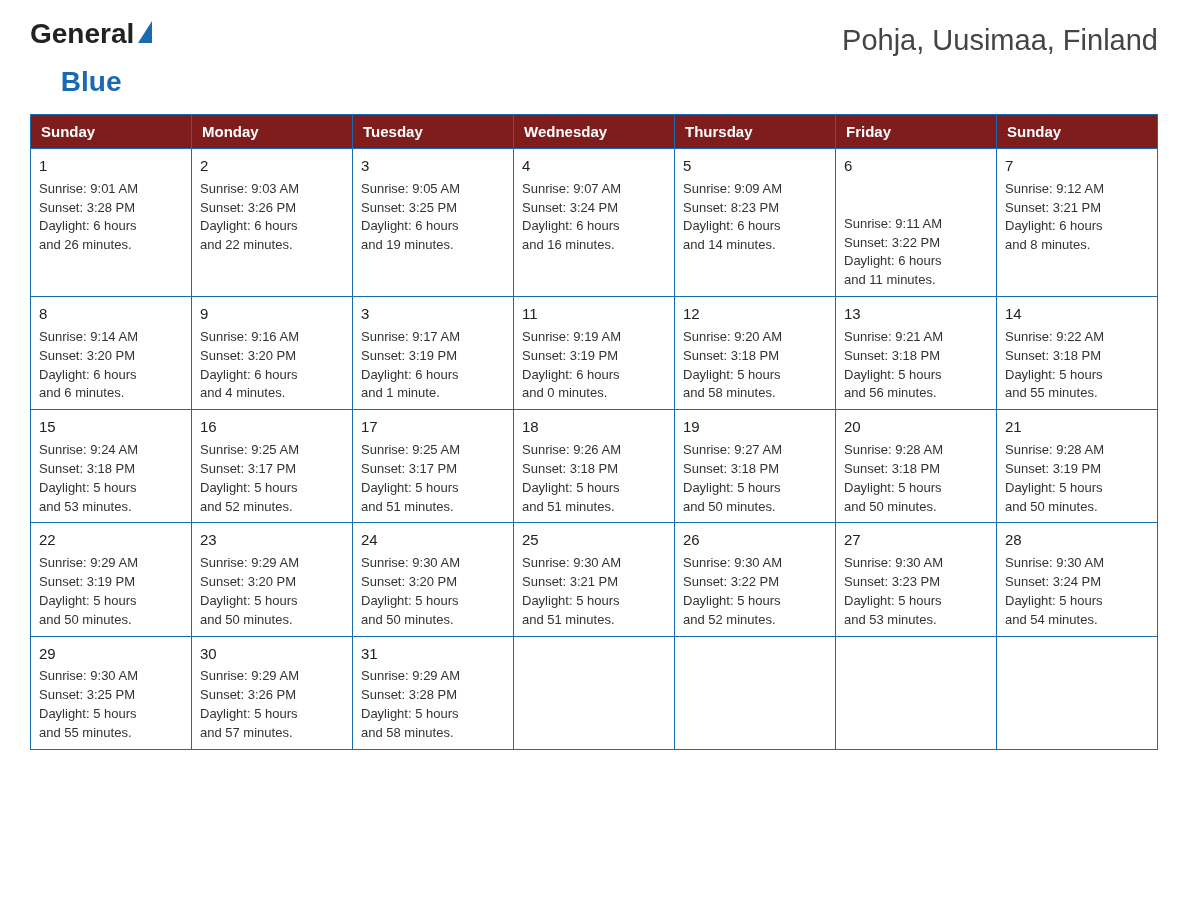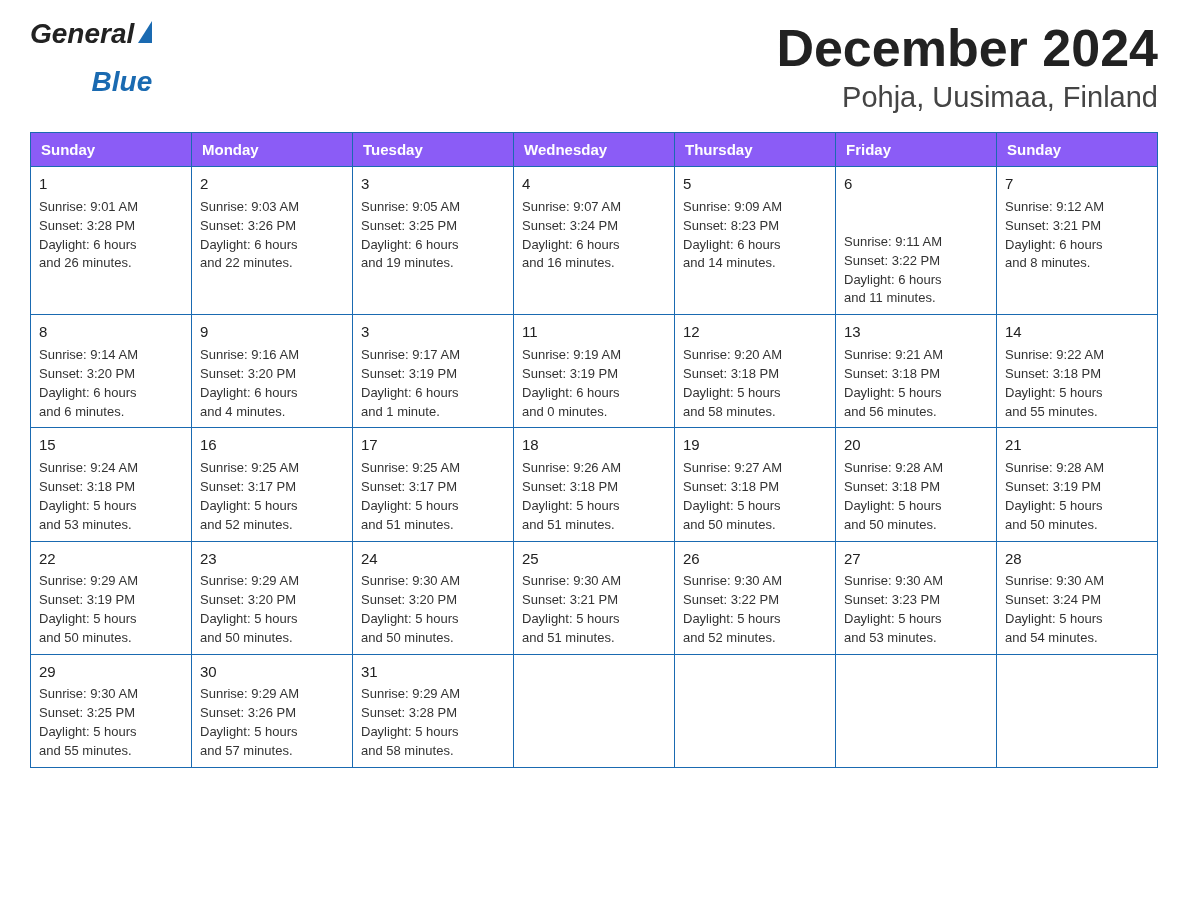--- a/index.html
+++ b/index.html
@@ -13,22 +13,21 @@
     }
     .header-area {
       display: flex;
       justify-content: space-between;
       align-items: flex-start;
       margin-bottom: 18px;
     }
     .logo {
       display: flex;
       flex-direction: column;
-      align-items: flex-end;
-      font-style: italic;
+      align-items: center;
     }
     .logo-text-general {
       font-size: 28px;
       font-weight: bold;
       color: #222;
       line-height: 1;
     }
     .logo-text-blue {
       font-size: 28px;
       font-weight: bold;
@@ -63,21 +62,21 @@
       font-weight: normal;
       color: #444;
       margin-top: 4px;
     }
     .calendar {
       width: 100%;
       border-collapse: collapse;
       border: 1px solid #1a6ab1;
     }
     .calendar th {
-      background-color: #8b5cf6;
+      background-color: #7f1d1d;
       color: #fff;
       font-size: 15px;
       font-weight: bold;
       padding: 8px 10px;
       text-align: left;
       border: 1px solid #1a6ab1;
     }
     .calendar td {
       vertical-align: top;
       padding: 6px 8px;
@@ -107,21 +106,20 @@
 
 <div class="header-area">
   <div class="logo">
     <div class="logo-line">
       <span class="logo-text-general">General</span>
       <div class="logo-triangle"></div>
     </div>
     <span class="logo-text-blue">Blue</span>
   </div>
   <div class="title-area">
-    <h1>December 2024</h1>
     <h2>Pohja, Uusimaa, Finland</h2>
   </div>
 </div>
 
 <table class="calendar">
   <thead>
     <tr>
     <th>Sunday</th>
         <th>Monday</th>
         <th>Tuesday</th>

